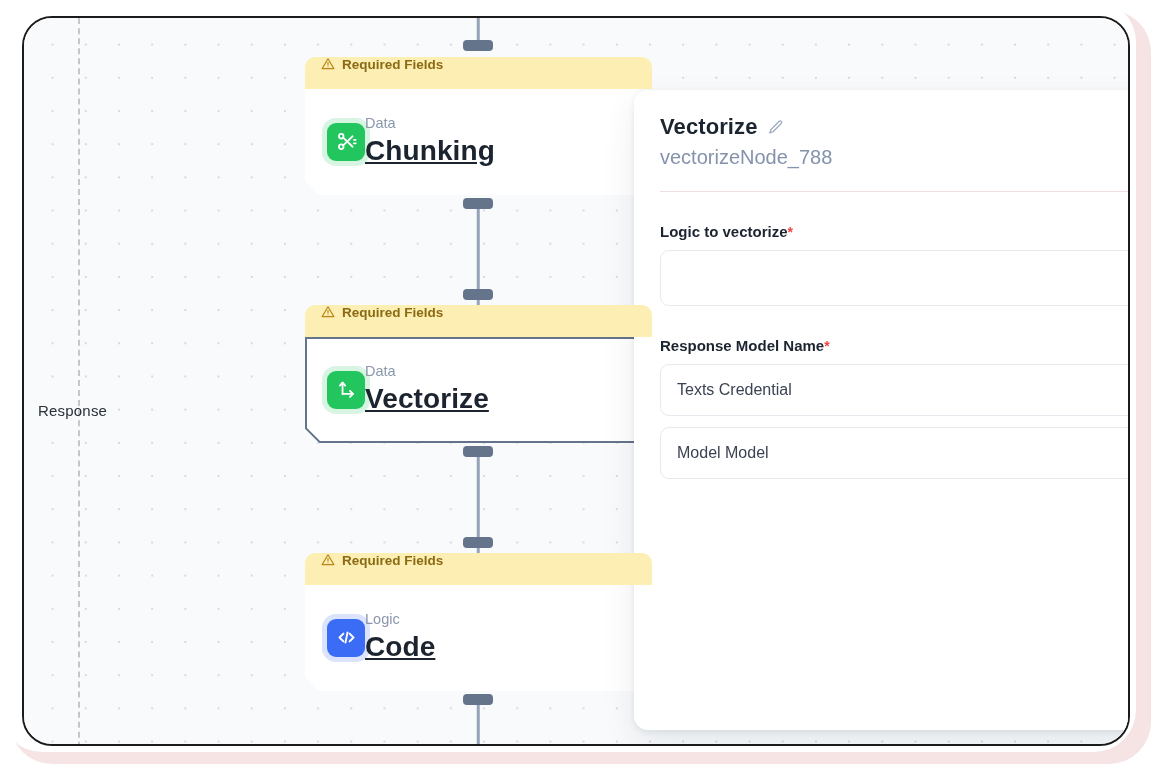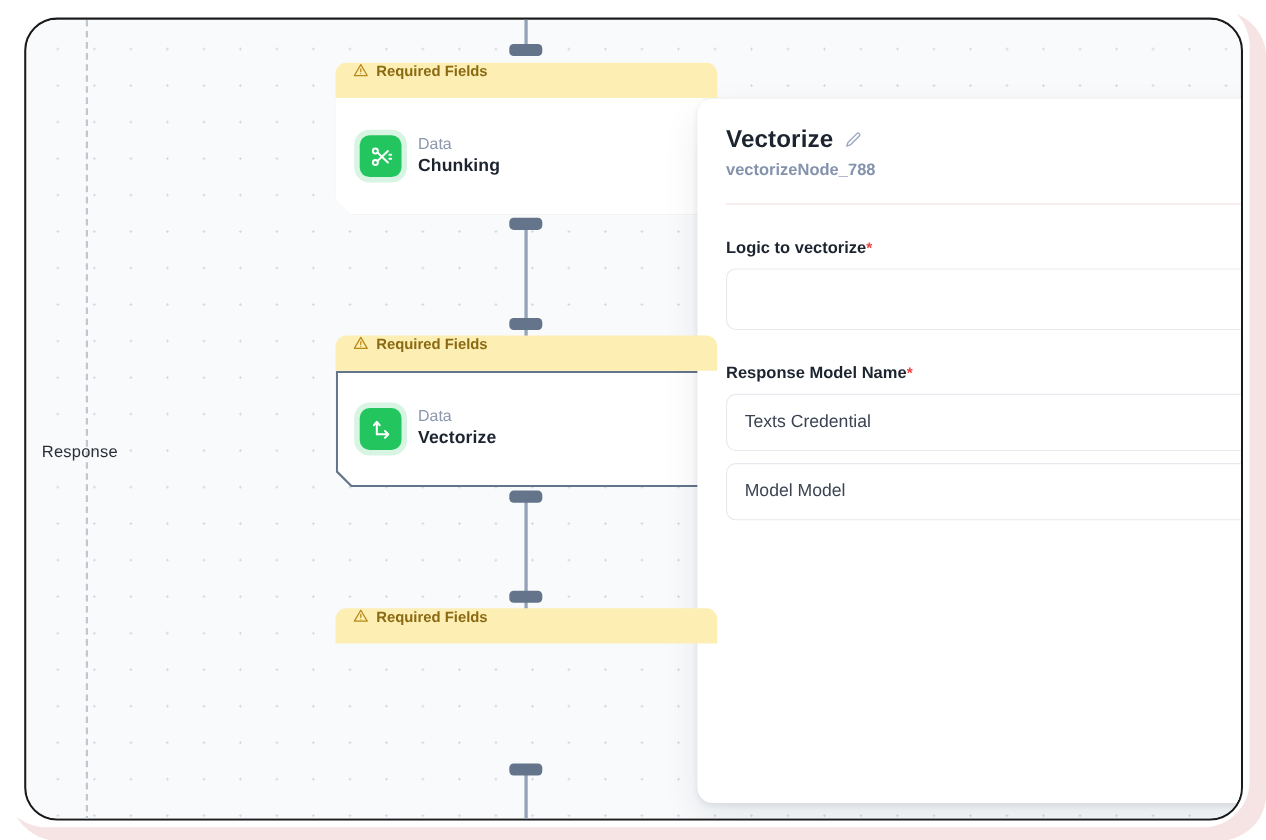--- a/index.html
+++ b/index.html
@@ -154,21 +154,20 @@
     inset: 2px;
     clip-path: polygon(0 0, calc(100% - 13px) 0, 100% 13px, 100% 100%, 13px 100%, 0 calc(100% - 13px));
     background: #ffffff;
     z-index: 0;
   }
   .node-content {
     position: relative;
     z-index: 2;
     display: flex;
     align-items: center;
-    gap: 15px;
     width: 100%;
   }
 
   .node-icon {
     width: 38px;
     height: 38px;
     border-radius: 9px;
     display: flex;
     align-items: center;
     justify-content: center;
@@ -176,25 +175,26 @@
   }
   .node-icon.green { background: #22c55e; box-shadow: 0 0 0 5px rgba(34,197,94,.18); }
   .node-icon.blue  { background: #3b6cf6; box-shadow: 0 0 0 5px rgba(59,108,246,.18); }
 
   .node-cat {
     font-size: 14.5px;
     color: #8b97ab;
     line-height: 1.25;
   }
   .node-title {
-    font-size: 16px;
+    font-size: 28px;
     font-weight: bold;
     color: #1c2430;
     line-height: 1.35;
     letter-spacing: .1px;
+    text-decoration: underline;
   }
 
   
   .panel {
     position: absolute;
     left: 610px;
     top: 72px;
     width: 560px;
     height: 640px;
     background: #ffffff;
@@ -214,23 +214,22 @@
     gap: 9px;
   }
   .panel-title {
     font-size: 22px;
     font-weight: bold;
     color: #1c2430;
     letter-spacing: .1px;
   }
   .panel-subtitle {
     margin-top: 6px;
-    font-size: 15px;
+    font-size: 20px;
     color: #8492ab;
-    font-weight: bold;
   }
 
   .panel-rule {
     margin-top: 22px;
     height: 1px;
     background: #f1dfe0;
   }
 
   .field-label {
     margin-top: 31px;
@@ -345,20 +344,35 @@
 
       <div class="node" style="top:535px;">
         <div class="node-warn">
           <svg class="warn-tri" width="14" height="14" viewBox="0 0 24 24" fill="none" stroke="#b8891a" stroke-width="2" stroke-linecap="round" stroke-linejoin="round">
               <path d="M12 3 L22 20 H2 Z"></path>
               <line x1="12" y1="9.5" x2="12" y2="14"></line>
               <circle cx="12" cy="17" r="0.9" fill="#b8891a" stroke="none"></circle>
             </svg>
           <span>Required Fields</span>
         </div>
+        <div class="node-body">
+          <div class="node-content">
+            <div class="node-icon blue">
+              <svg width="21" height="21" viewBox="0 0 24 24" fill="none" stroke="#ffffff" stroke-width="2.2" stroke-linecap="round" stroke-linejoin="round">
+                <polyline points="8.5,7.5 4,12 8.5,16.5"></polyline>
+                <polyline points="15.5,7.5 20,12 15.5,16.5"></polyline>
+                <line x1="13.2" y1="6.2" x2="10.8" y2="17.8"></line>
+              </svg>
+            </div>
+            <div>
+              <div class="node-cat">Logic</div>
+              <div class="node-title">Code</div>
+            </div>
+          </div>
+        </div>
       </div>
 
     </div>
 
     <div class="panel">
 
       <div class="panel-head">
         <div>
           <div class="panel-title-row">
             <span class="panel-title">Vectorize</span>

